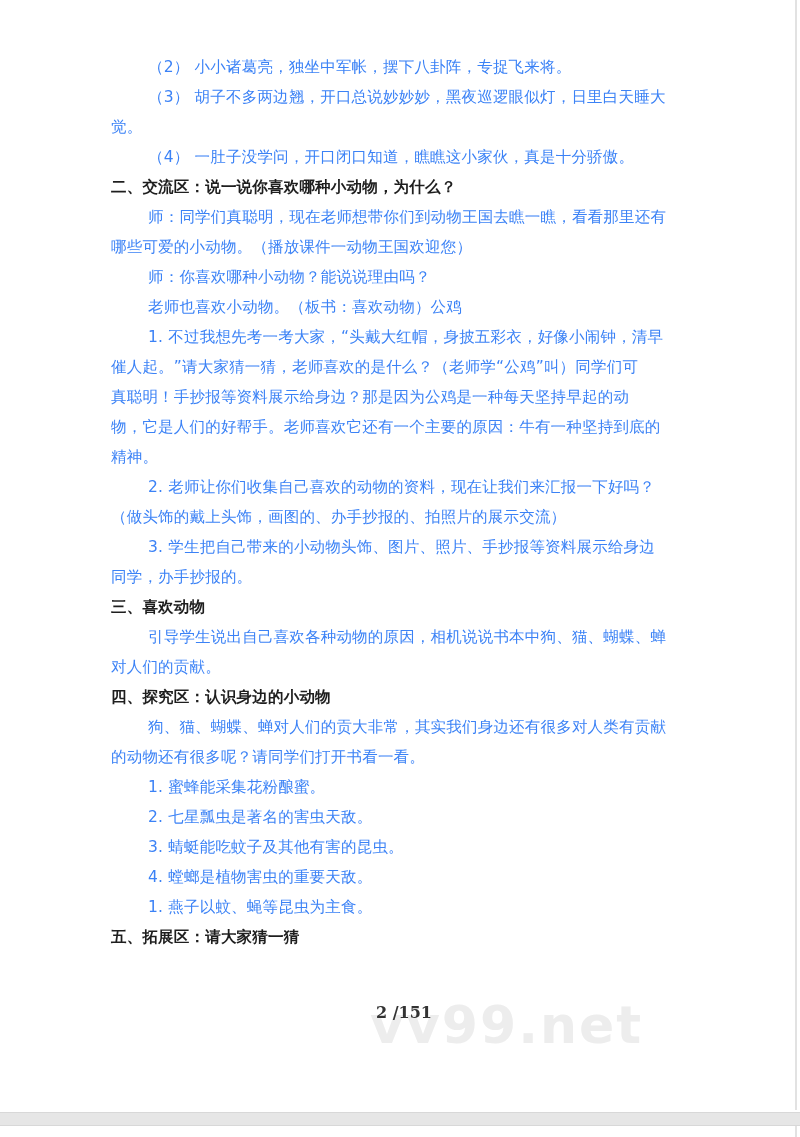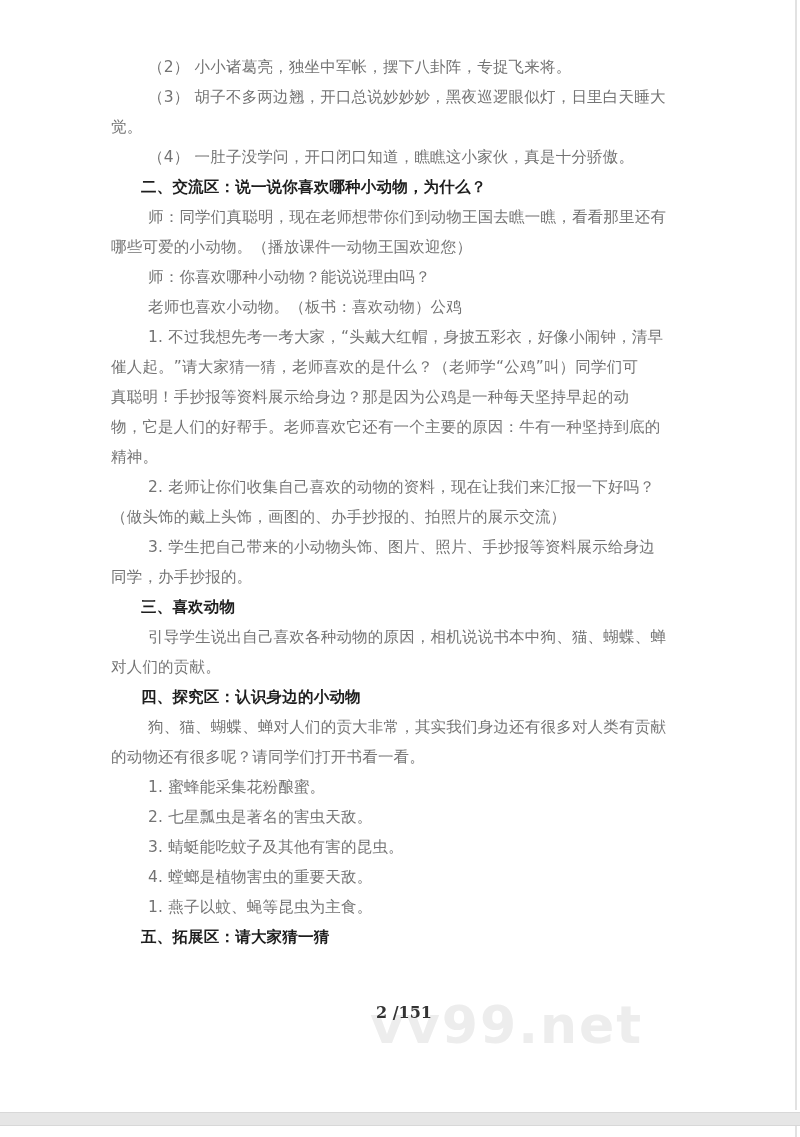--- a/index.html
+++ b/index.html
@@ -9,24 +9,24 @@
   }
   .page {
     position: absolute; left: 0; top: 0; width: 795px; height: 1110px;
     background: #ffffff; border-right: 2px solid #e2e2e2;
   }
   .content {
     position: absolute; left: 111px; top: 52px; width: 574px;
   }
   .line {
     font-size: 15.5px; line-height: 30px; height: 30px; white-space: nowrap;
-    letter-spacing: 0.2px; color: #737373;
+    letter-spacing: 0.2px; color: #3b82f6;
   }
   .indent { padding-left: 37px; }
-  .heading { font-weight: bold; color: #1e1e1e; margin-left: 30px; }
+  .heading { font-weight: bold; color: #1e1e1e; }
   .page-number {
     position: absolute; left: 376px; top: 1003px; font-family: "DejaVu Serif", serif;
     font-size: 16px; color: #333; font-weight: bold;
   }
   .watermark {
     position: absolute; left: 370px; top: 995px; font-family: "DejaVu Sans", sans-serif;
     font-weight: bold; font-size: 52px; color: #ededed; letter-spacing: 2px; z-index: 0;
   }
   .page-number { z-index: 1; }
   .gap-band {

